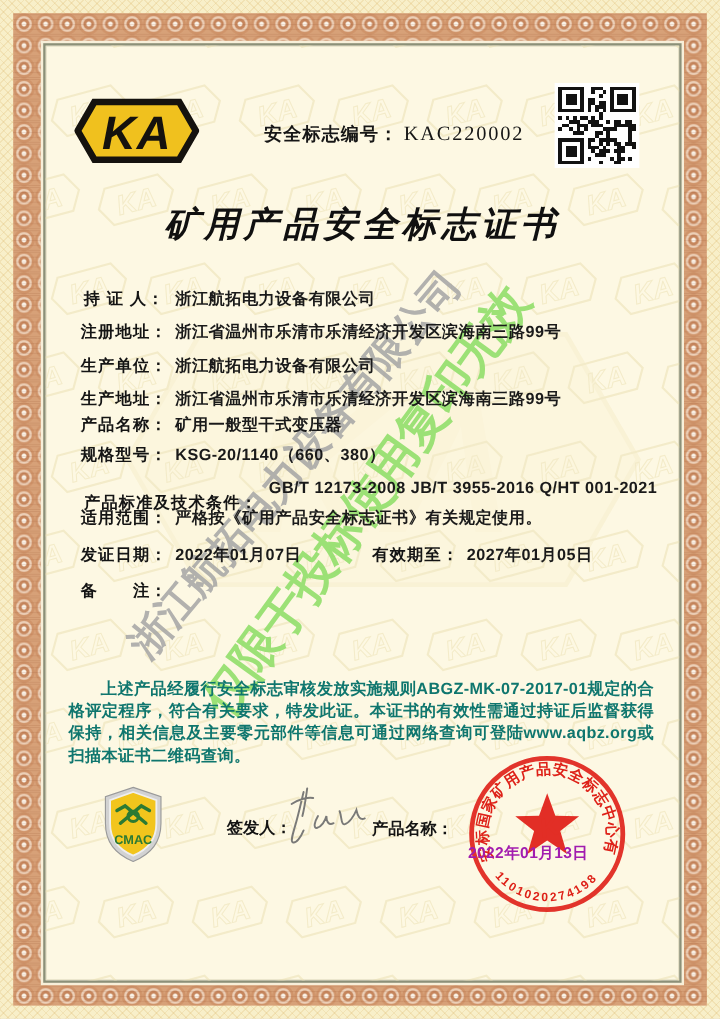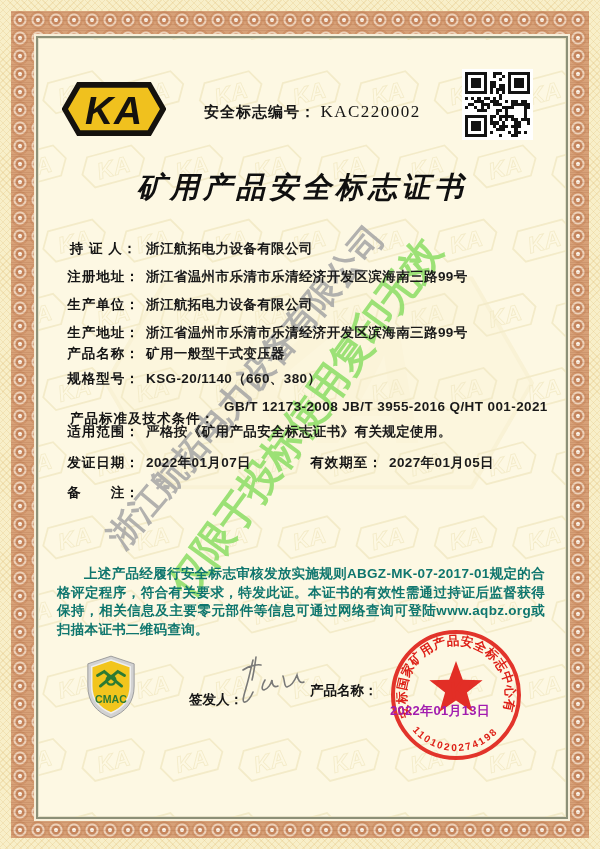--- a/index.html
+++ b/index.html
@@ -16,34 +16,34 @@
   .card{position:absolute;inset:36px 32px 30px 36px;background:#fdf8e3;
     border:2px solid #8c9078;box-shadow:0 0 0 2px #f7efd9, inset 0 0 0 1px rgba(165,155,115,.25);}
   .tiles{position:absolute;left:0;top:0;width:100%;height:100%;opacity:.55;}
   .wm{position:absolute;white-space:nowrap;z-index:1;pointer-events:none;}
   .wm.gray{left:208px;top:349px;font-size:34px;font-weight:600;color:#a5a5a5;opacity:.85;
     transform:translate(-50%,-50%) rotate(-50deg);}
   .wm.green{left:267px;top:380px;font-size:41px;font-weight:800;color:#97e071;opacity:.95;
     letter-spacing:-2px;transform:translate(-50%,-50%) rotate(-54deg);}
   .c{position:absolute;z-index:2;}
   .ka-logo{left:24px;top:44px;width:104px;height:54px;}
-  .certno{left:166px;top:64px;}
+  .certno{left:182px;top:64px;}
   .certno .cl{font-size:15px;font-weight:700;color:#161616;letter-spacing:1px;}
   .certno .cn{font-family:"Liberation Serif",serif;font-size:17px;color:#161616;letter-spacing:1.5px;}
   .qr{left:424px;top:31px;width:71px;height:71px;}
   .title{left:0;right:0;top:130px;text-align:center;font-size:29px;font-weight:800;
     letter-spacing:4px;color:#101010;margin:0;font-style:italic;}
   .frow{position:absolute;left:23px;right:8px;display:flex;align-items:flex-start;}
   .lbl{flex:0 0 85px;font-size:13.5px;font-weight:800;letter-spacing:1px;color:#141414;text-align:center;}
   .frow.wide .lbl{flex:0 0 163px;margin-top:11px;}
   .val{font-size:13.5px;font-weight:700;color:#1a1a1a;letter-spacing:.4px;}
   .para{left:19px;top:527px;width:488px;font-size:13.5px;line-height:18.6px;font-weight:700;
     color:#0f766e;text-align:justify;text-indent:27px;margin:0;letter-spacing:.3px;}
   .cmac{left:46px;top:617px;width:54px;height:64px;}
-  .signer{left:151px;top:643px;font-size:13.5px;font-weight:800;color:#141414;margin-top:10px;}
+  .signer{left:151px;top:643px;font-size:13.5px;font-weight:800;color:#141414;}
   .dept{left:272px;top:644px;font-size:13.5px;font-weight:800;color:#141414;}
   .sig{left:193px;top:616px;width:86px;height:58px;}
   .seal{left:338px;top:577px;width:160px;height:160px;z-index:2;}
   .sealdate{left:352px;top:664px;font-size:13px;font-weight:800;color:#a21caf;z-index:3;letter-spacing:.3px;}
 </style>
 </head>
 <body>
 
 <div class="page">
   <div class="band"></div>

